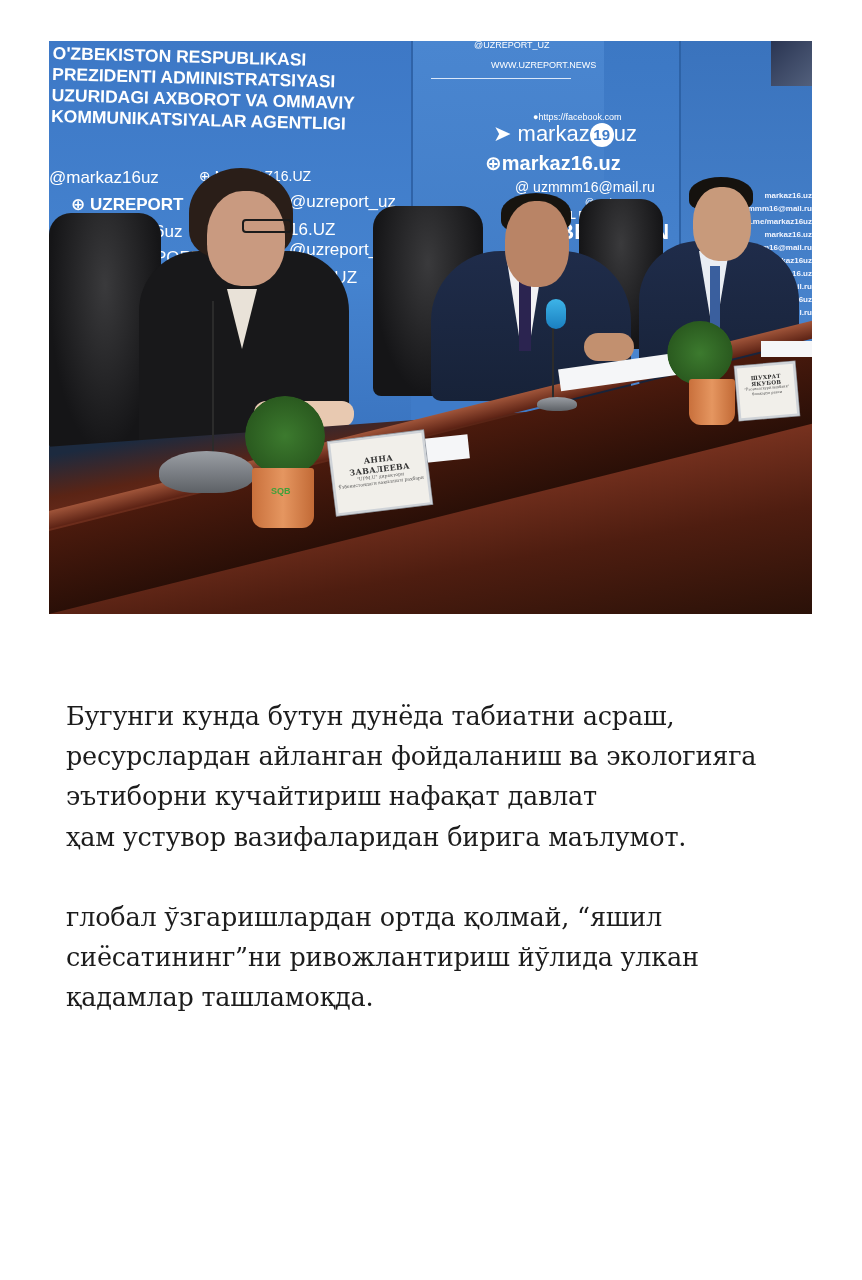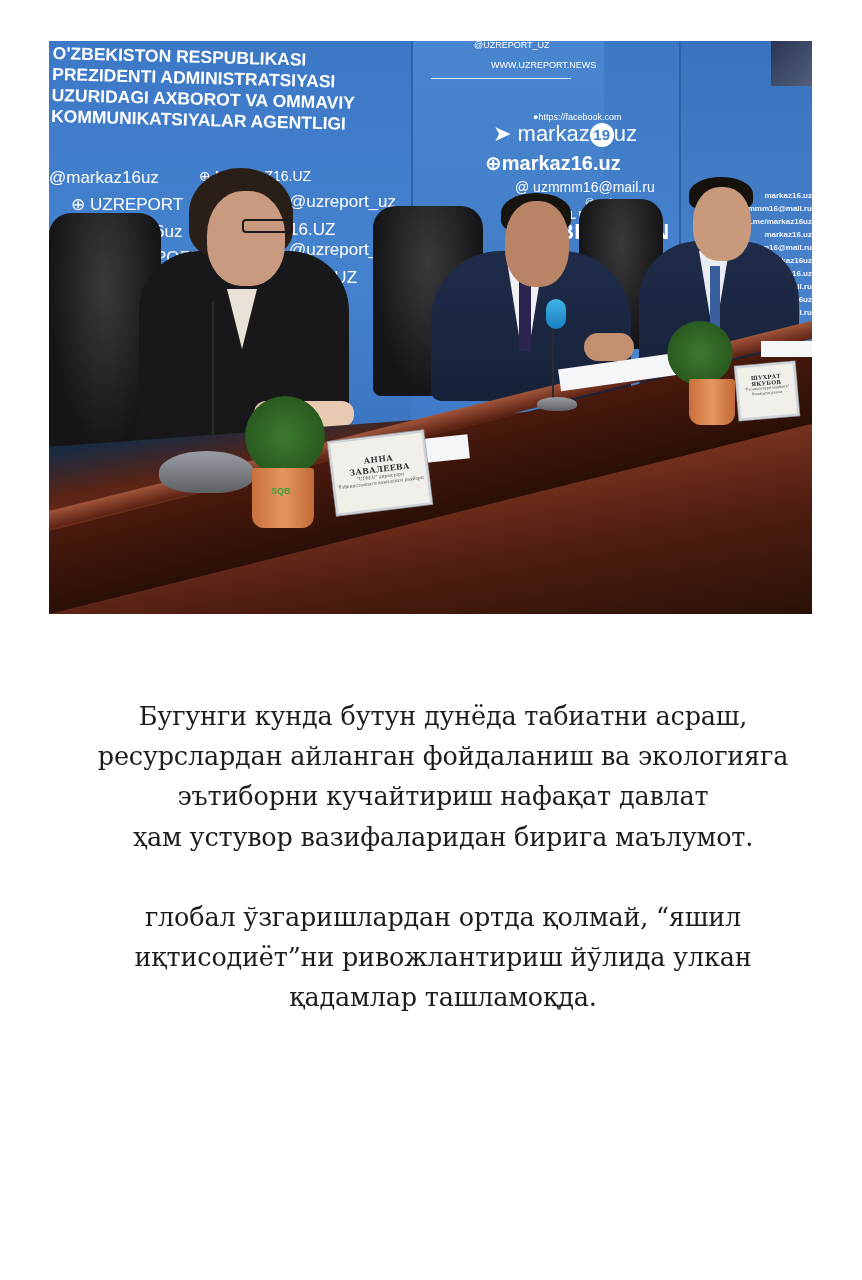--- a/index.html
+++ b/index.html
@@ -34,21 +34,21 @@
   .pot { position:absolute; background:linear-gradient(90deg,#c9703c,#e59660,#c26a36); border-radius:3px 3px 12px 12px; }
   .leaves { position:absolute; background:radial-gradient(circle,#3c7a2e,#2a5a1f 70%,transparent 72%); border-radius:50%; }
   .nameplate { position:absolute; background:#f1efea; border:2px solid #cfd3d8; box-shadow:0 0 0 1px #9aa0a8; font-family:"DejaVu Serif",serif; color:#333; text-align:center; }
   .nameplate .np-name { font-size:8px; font-weight:bold; letter-spacing:0.3px; }
   .nameplate .np-role { font-size:4.5px; line-height:6px; color:#555; }
   .mic-base { position:absolute; background:linear-gradient(180deg,#9a9ea4,#5d6166); border-radius:50% 50% 40% 40%; }
   .mic-stem { position:absolute; width:2px; background:#2b2b2b; }
   .paper { position:absolute; background:#f5f6f8; }
 
   .article { position:absolute; left:50px; top:696px; width:770px; font-size:25.5px; line-height:40.2px; letter-spacing:-0.2px; color:#1c1c1c; }
-  .article p { margin:0 0 40px 16px;text-align:center; }
+  .article p { margin:0 0 40px 16px; }
   .article .line { display:block; white-space:nowrap; }
 </style>
 </head>
 <body>
 
 <div class="photo">
   <div class="wall-left"></div>
   <div class="wall-mid"></div>
   <div class="wall-right"></div>
   <div class="wall-panel"></div>
@@ -56,21 +56,21 @@
 
   <div class="wall-text wt-title">
     <div>O'ZBEKISTON RESPUBLIKASI</div>
     <div>PREZIDENTI ADMINISTRATSIYASI</div>
     <div>UZURIDAGI AXBOROT VA OMMAVIY</div>
     <div>KOMMUNIKATSIYALAR AGENTLIGI</div>
   </div>
 
   <div class="wall-text wt-small" style="left:0;top:128px;">@markaz16uz</div>
   <div class="wall-text wt-small" style="left:150px;top:128px;font-size:14px;"><span>⊕</span> <span>MARKAZ16.UZ</span></div>
-  <div class="wall-text wt-small" style="left:22px;top:155px;"><span>⊕</span> <span>UZREPORT</span></div>
+  <div class="wall-text wt-small" style="left:22px;top:155px;font-weight:bold;"><span>⊕</span> <span>UZREPORT</span></div>
   <div class="wall-text wt-small" style="left:240px;top:152px;">@uzreport_uz</div>
   <div class="wall-text wt-small" style="left:106px;top:182px;">6uz</div>
   <div class="wall-text wt-small" style="left:240px;top:180px;">16.UZ</div>
   <div class="wall-text wt-small" style="left:106px;top:208px;">PORT</div>
   <div class="wall-text wt-small" style="left:240px;top:200px;">@uzreport_uz</div>
   <div class="wall-text wt-small" style="left:240px;top:228px;">AZ16.UZ</div>
 
   <div class="wall-text wt-tiny" style="left:425px;top:0px;">@UZREPORT_UZ</div>
   <div class="wall-text wt-tiny" style="left:430px;top:20px;margin-left:12px;">WWW.UZREPORT.NEWS</div>
   <div class="divider-line"></div>
@@ -165,16 +165,16 @@
 
 <div class="article">
   <p>
     <span class="line">Бугунги кунда бутун дунёда табиатни асраш,</span>
     <span class="line">ресурслардан айланган фойдаланиш ва экологияга</span>
     <span class="line">эътиборни кучайтириш нафақат давлат</span>
     <span class="line">ҳам устувор вазифаларидан бирига маълумот.</span>
   </p>
   <p>
     <span class="line">глобал ўзгаришлардан ортда қолмай, “яшил</span>
-    <span class="line">иқтисодиёт”ни ривожлантириш йўлида улкан</span>
+    <span class="line">сиёсатининг”ни ривожлантириш йўлида улкан</span>
     <span class="line">қадамлар ташламоқда.</span>
   </p>
 </div>
 
 </body></html>

